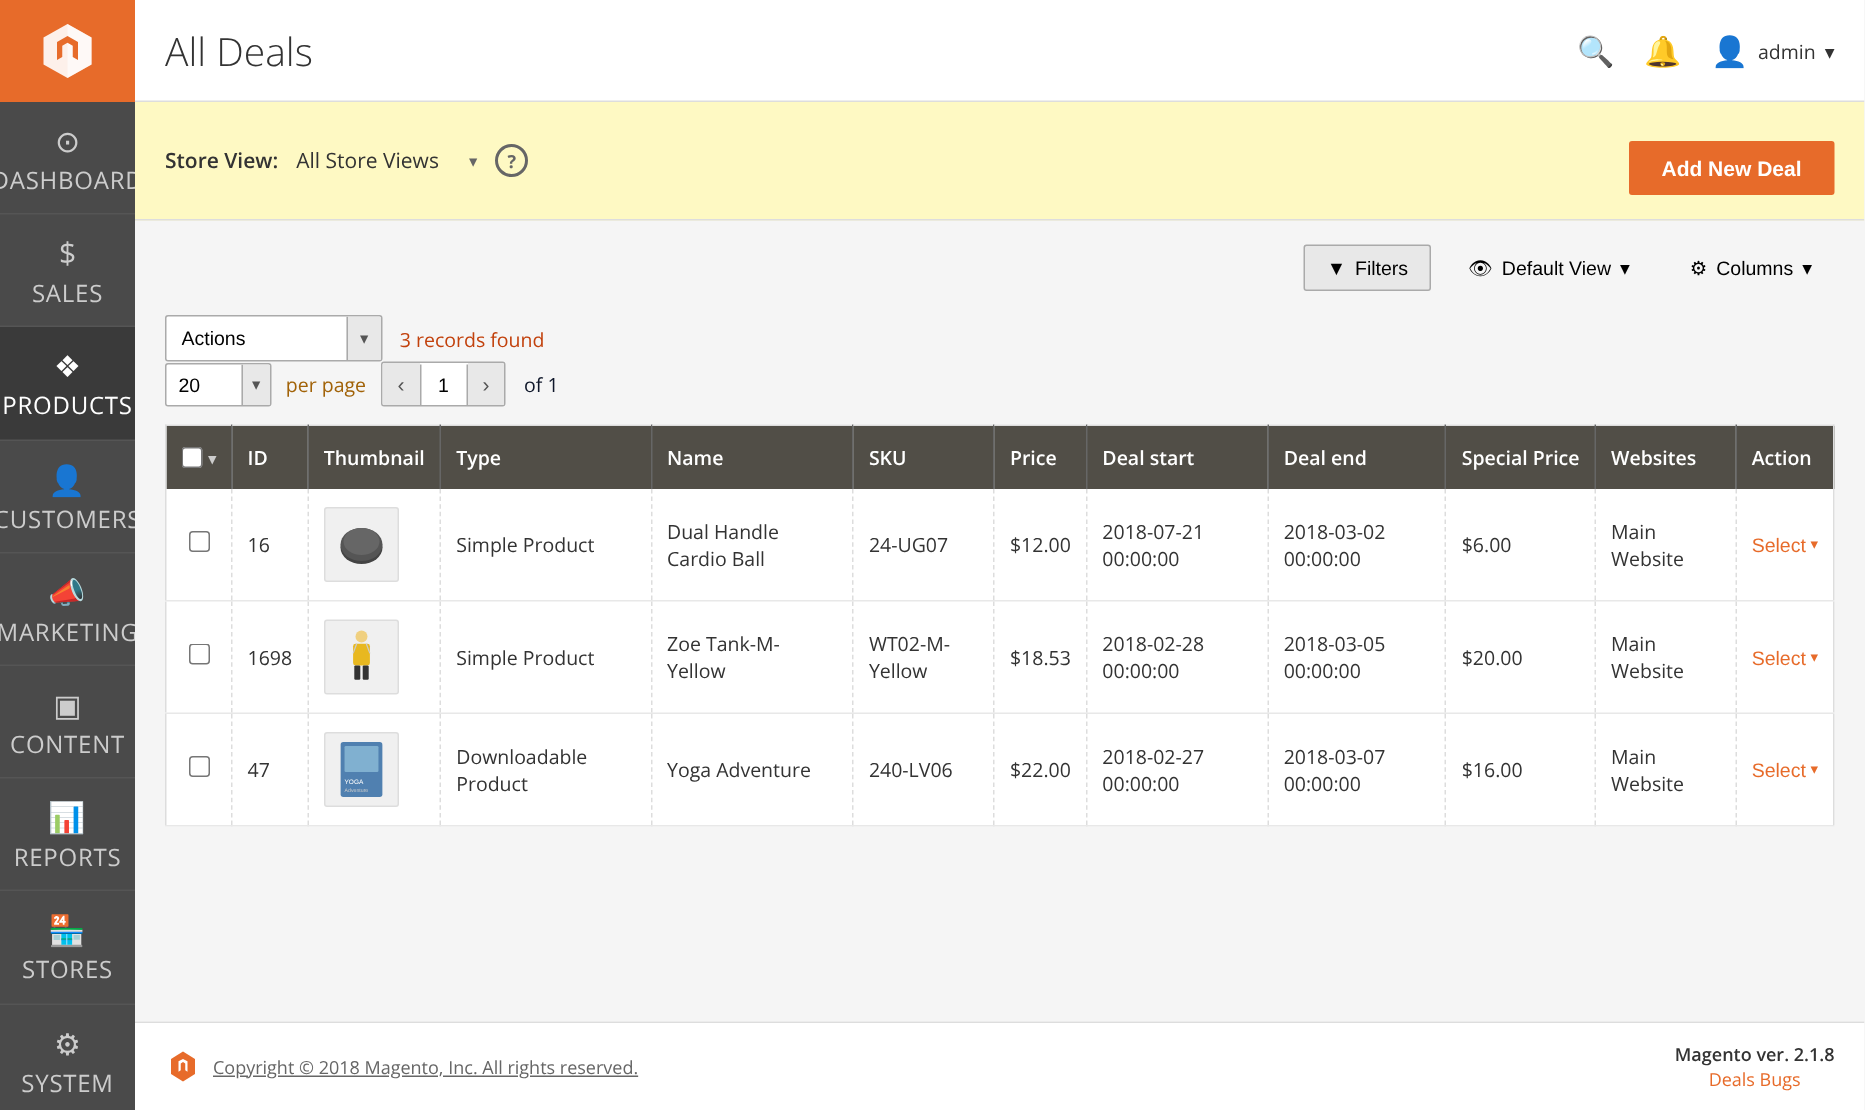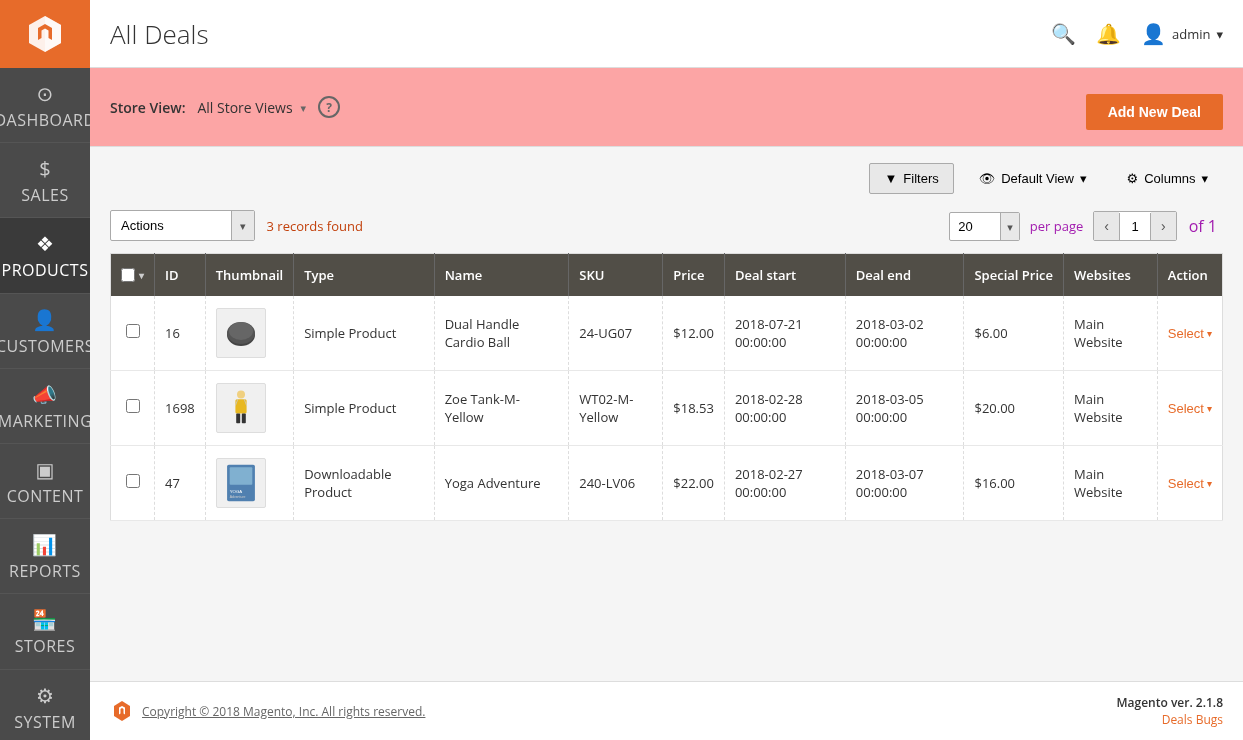--- a/index.html
+++ b/index.html
@@ -69,33 +69,33 @@
 
     
     .content-area {
       flex: 1;
       overflow-y: auto;
       padding: 0;
     }
 
     
     .store-view-bar {
-      background: #fca5a5;
+      background: #fef9c3;
       border-bottom: 1px solid #ddd;
       padding: 16px 20px;
       display: flex;
       align-items: center;
       justify-content: space-between;
     }
     .store-view-left { display: flex; align-items: center; gap: 12px; }
     .store-view-label { font-size: 14px; color: #333; font-weight: 600; }
     .store-view-select {
       display: flex;
       align-items: center;
-      gap: 8px;
+      gap: 20px;
       cursor: pointer;
       font-size: 14px;
       color: #333;
     }
     .store-view-select .chevron { color: #666; font-size: 11px; }
     .help-icon {
       width: 22px; height: 22px;
       border: 2px solid #666;
       border-radius: 50%;
       display: flex; align-items: center; justify-content: center;
@@ -129,22 +129,23 @@
     .btn-view, .btn-columns {
       display: flex; align-items: center; gap: 6px;
       padding: 7px 14px; border: 1px solid transparent;
       background: transparent; cursor: pointer; font-size: 13px;
     }
 
     
     .actions-bar {
       padding: 8px 20px 12px;
       display: flex;
-      align-items: flex-end;
+      align-items: flex-start;
       justify-content: space-between;
+      flex-direction: column;
     }
     .actions-left { display: flex; align-items: center; gap: 12px; }
     .actions-select {
       display: flex; align-items: center;
       border: 1px solid #aaa; background: #fff; border-radius: 2px; overflow: hidden;
     }
     .actions-select select {
       border: none; outline: none; padding: 7px 10px; font-size: 13px;
       background: transparent; cursor: pointer; appearance: none; min-width: 120px;
     }
@@ -160,35 +161,35 @@
       border: 1px solid #aaa; background: #fff; border-radius: 2px; overflow: hidden;
     }
     .per-page-select select {
       border: none; outline: none; padding: 6px 8px; font-size: 13px;
       background: transparent; cursor: pointer; appearance: none; min-width: 50px;
     }
     .per-page-select .select-arrow {
       padding: 6px 6px; background: #e8e8e8; border-left: 1px solid #aaa;
       cursor: pointer; font-size: 11px; color: #555;
     }
-    .per-page-label { color: #a21caf; font-size: 13px; margin: 0 4px; }
+    .per-page-label { color: #a16207; font-size: 13px; margin: 0 4px; }
     .page-nav {
       display: flex; align-items: center;
       border: 1px solid #aaa; background: #fff; border-radius: 2px;
       overflow: hidden;
     }
     .page-nav-btn {
       padding: 6px 10px; cursor: pointer; background: #e8e8e8;
       border: none; font-size: 14px; color: #555;
     }
     .page-input {
       border: none; outline: none; width: 32px; text-align: center;
       font-size: 13px; padding: 6px 4px; border-left: 1px solid #aaa; border-right: 1px solid #aaa;
     }
-    .page-of { color: #a21caf; font-size: 16px; padding: 0 6px; }
+    .page-of { color: #0f172a; font-size: 13px; padding: 0 6px; }
 
     
     .table-container { padding: 0 20px 20px; }
     table {
       width: 100%; border-collapse: collapse;
       background: #fff; border: 1px solid #ddd;
     }
     thead tr { background: #514e47; color: #fff; }
     thead th {
       padding: 12px 10px; text-align: left; font-size: 13px; font-weight: 600;
@@ -229,21 +230,21 @@
       padding: 12px 20px;
       display: flex;
       align-items: center;
       justify-content: space-between;
       flex-shrink: 0;
       font-size: 12px;
       color: #666;
     }
     .footer-logo { display: flex; align-items: center; gap: 8px; text-decoration: underline; }
     .footer-logo svg { width: 24px; height: 24px; }
-    .footer-right { text-align: right; }
+    .footer-right { text-align: center; }
     .footer-version { color: #333; font-weight: 600; }
     .report-bugs { color: #e76b2a; cursor: pointer; text-decoration: none; }
   </style>
 </head>
 <body>
 
 <nav class="sidebar">
   <div class="sidebar-logo">
     <svg viewBox="0 0 44 44" fill="none" xmlns="http://www.w3.org/2000/svg">
       <path d="M22 4L38 13V31L22 40L6 31V13L22 4Z" fill="white" opacity="0.9"></path>

